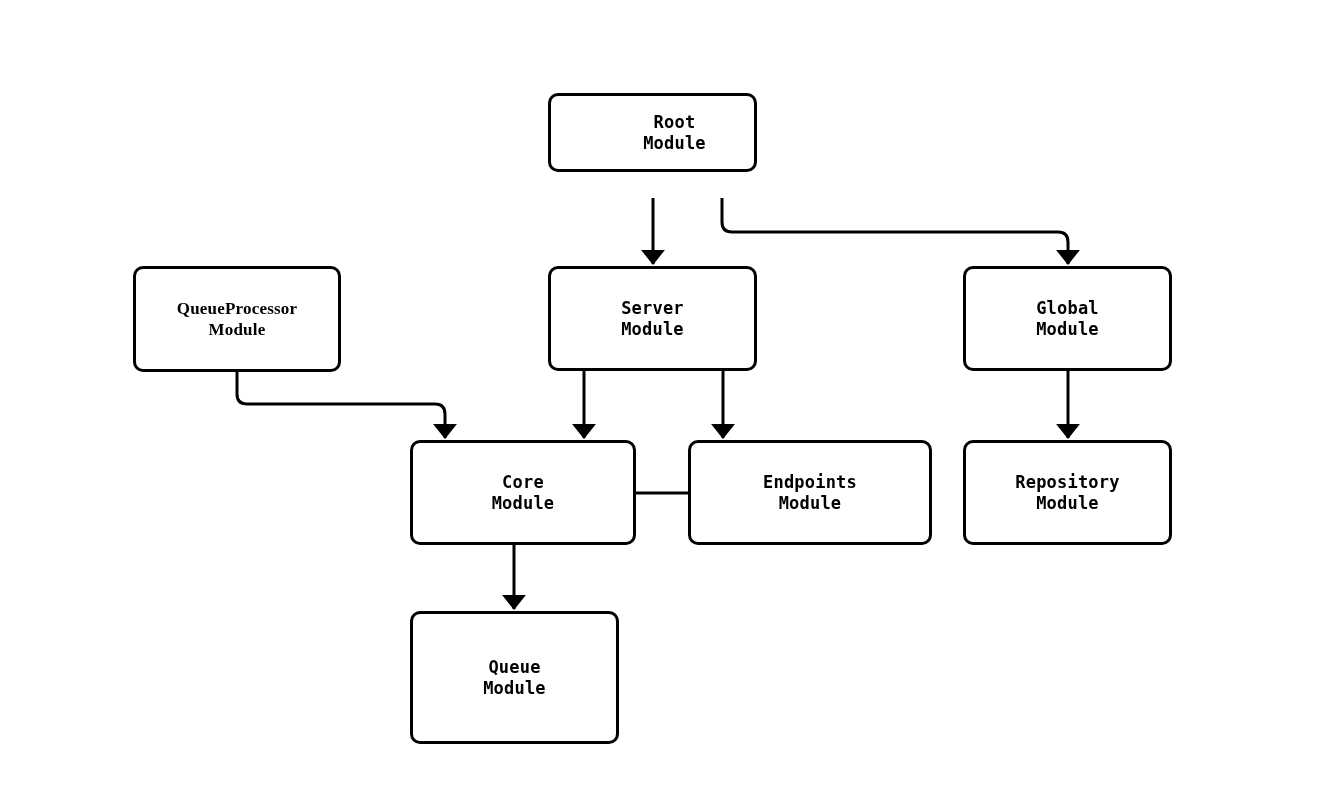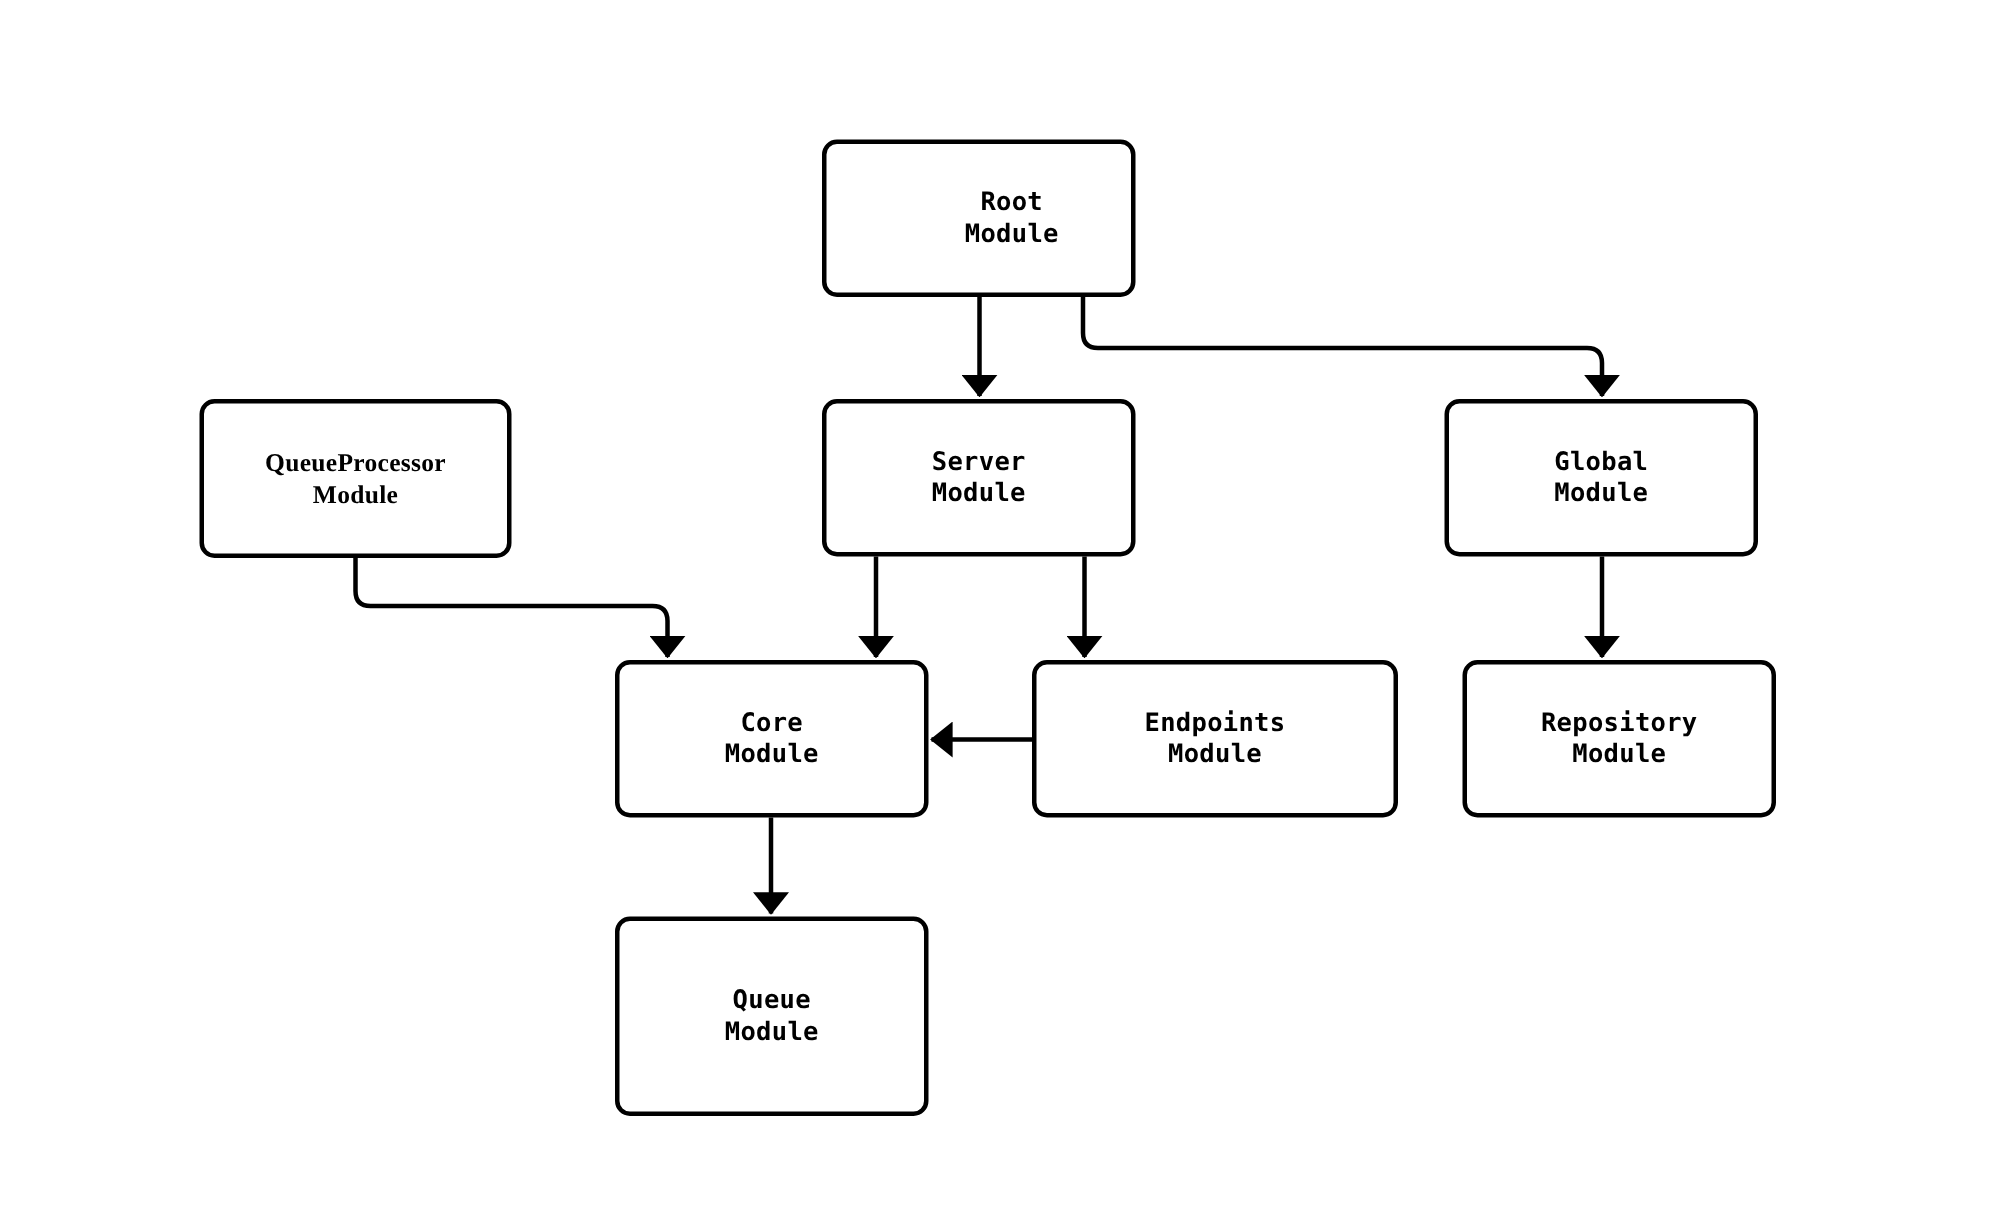--- a/index.html
+++ b/index.html
@@ -55,45 +55,45 @@
   <path d="M653,198 L653,264" fill="none" stroke="#000000" stroke-width="3" marker-end="url(#arrowhead)"></path>
       <path d="M722,198 L722,222 Q722,232 732,232 L1058,232 Q1068,232 1068,242 L1068,264" fill="none" stroke="#000000" stroke-width="3" marker-end="url(#arrowhead)"></path>
       <path d="M237,372 L237,394 Q237,404 247,404 L435,404 Q445,404 445,414 L445,438" fill="none" stroke="#000000" stroke-width="3" marker-end="url(#arrowhead)"></path>
       <path d="M584,371 L584,438" fill="none" stroke="#000000" stroke-width="3" marker-end="url(#arrowhead)"></path>
       <path d="M723,371 L723,438" fill="none" stroke="#000000" stroke-width="3" marker-end="url(#arrowhead)"></path>
       <path d="M688,493 L621,493" fill="none" stroke="#000000" stroke-width="3" marker-end="url(#arrowhead)"></path>
       <path d="M1068,371 L1068,438" fill="none" stroke="#000000" stroke-width="3" marker-end="url(#arrowhead)"></path>
       <path d="M514,545 L514,609" fill="none" stroke="#000000" stroke-width="3" marker-end="url(#arrowhead)"></path>
     </svg>
   <div id="node-layer">
-      <div class="node" style="left: 548px; top: 93px; width: 209px; height: 105px; padding-left: 44px;">
+      <div class="node" style="left: 548px; top: 93px; width: 209px; height: 79px; padding-left: 44px;">
         <span class="node-label">Root
 Module</span>
       </div>
       <div class="node" style="left: 133px; top: 266px; width: 208px; height: 106px; font-family: Liberation Serif, serif;">
         <span class="node-label">QueueProcessor
 Module</span>
       </div>
       <div class="node" style="left: 548px; top: 266px; width: 209px; height: 105px;">
         <span class="node-label">Server
 Module</span>
       </div>
       <div class="node" style="left: 963px; top: 266px; width: 209px; height: 105px;">
         <span class="node-label">Global
 Module</span>
       </div>
-      <div class="node" style="left: 410px; top: 440px; width: 209px; height: 105px; text-align: center;">
+      <div class="node" style="left: 410px; top: 440px; width: 226px; height: 105px; text-align: center;">
         <span class="node-label">Core
 Module</span>
       </div>
       <div class="node" style="left: 688px; top: 440px; width: 244px; height: 105px;">
         <span class="node-label">Endpoints
 Module</span>
       </div>
-      <div class="node" style="left: 963px; top: 440px; width: 209px; height: 105px; margin-left: 12px;">
+      <div class="node" style="left: 963px; top: 440px; width: 209px; height: 105px;">
         <span class="node-label">Repository
 Module</span>
       </div>
       <div class="node" style="left: 410px; top: 611px; width: 209px; height: 133px;">
         <span class="node-label">Queue
 Module</span>
       </div>
     </div>
 </div>
 

